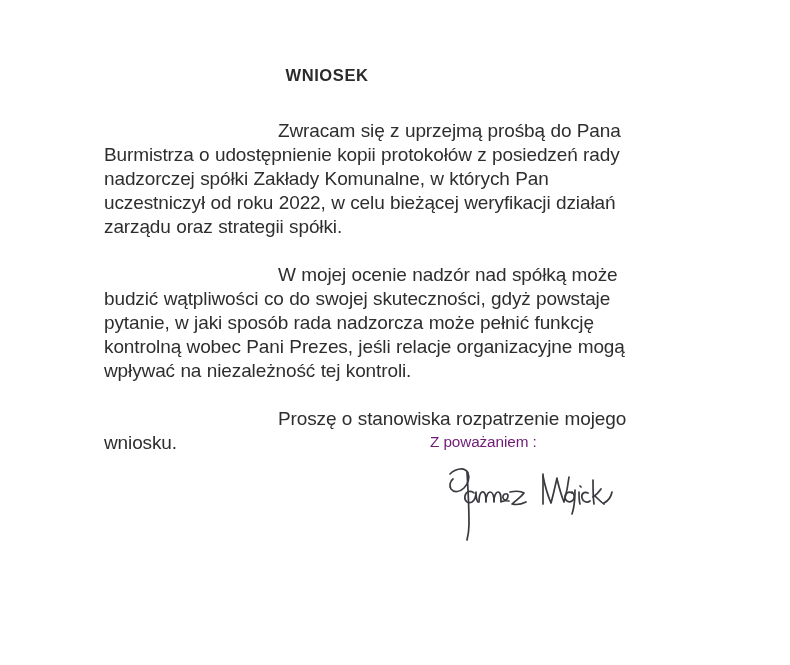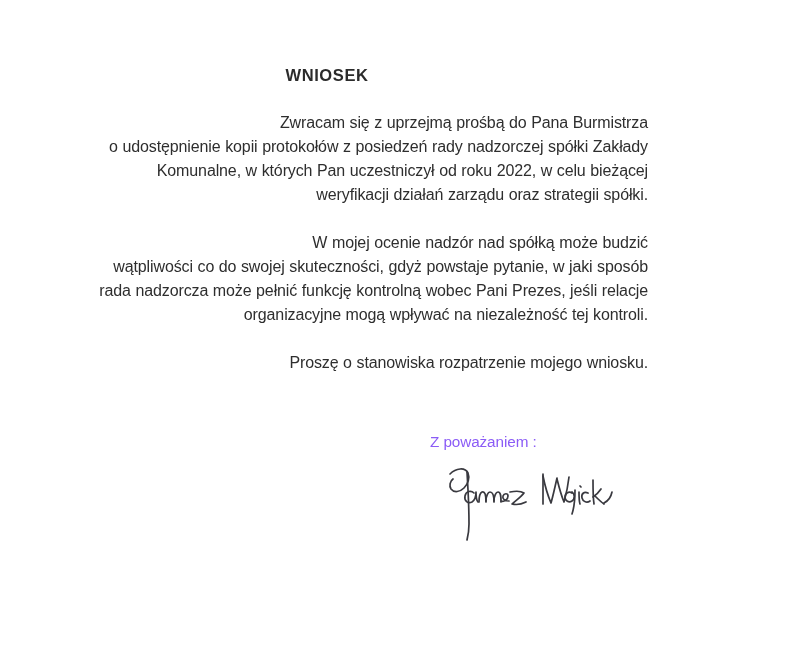--- a/index.html
+++ b/index.html
@@ -44,39 +44,38 @@
   }
 
   .body-block {
     position: absolute;
     left: 96px;
     top: 111px;
     width: 552px;
   }
 
   .para {
-    margin: 0;
+    margin: 8px;
     color: #2e2e2e;
-    font-size: 16px;
+    font-size: 19px;
     line-height: 24px;
     text-indent: 174px;
     letter-spacing: -0.12px;
     word-spacing: 0.3px;
-    text-align: right;
   }
 
   .para.gap-before { margin-top: 24px; }
 
   .closing {
     position: absolute;
     left: 430px;
     top: 430px;
     font-size: 15.3px;
     line-height: 24px;
-    color: #8b5cf6;
+    color: #701a75;
     letter-spacing: -0.1px;
   }
 
   .signature {
     position: absolute;
     left: 438px;
     top: 462px;
     width: 190px;
     height: 80px;
   }

